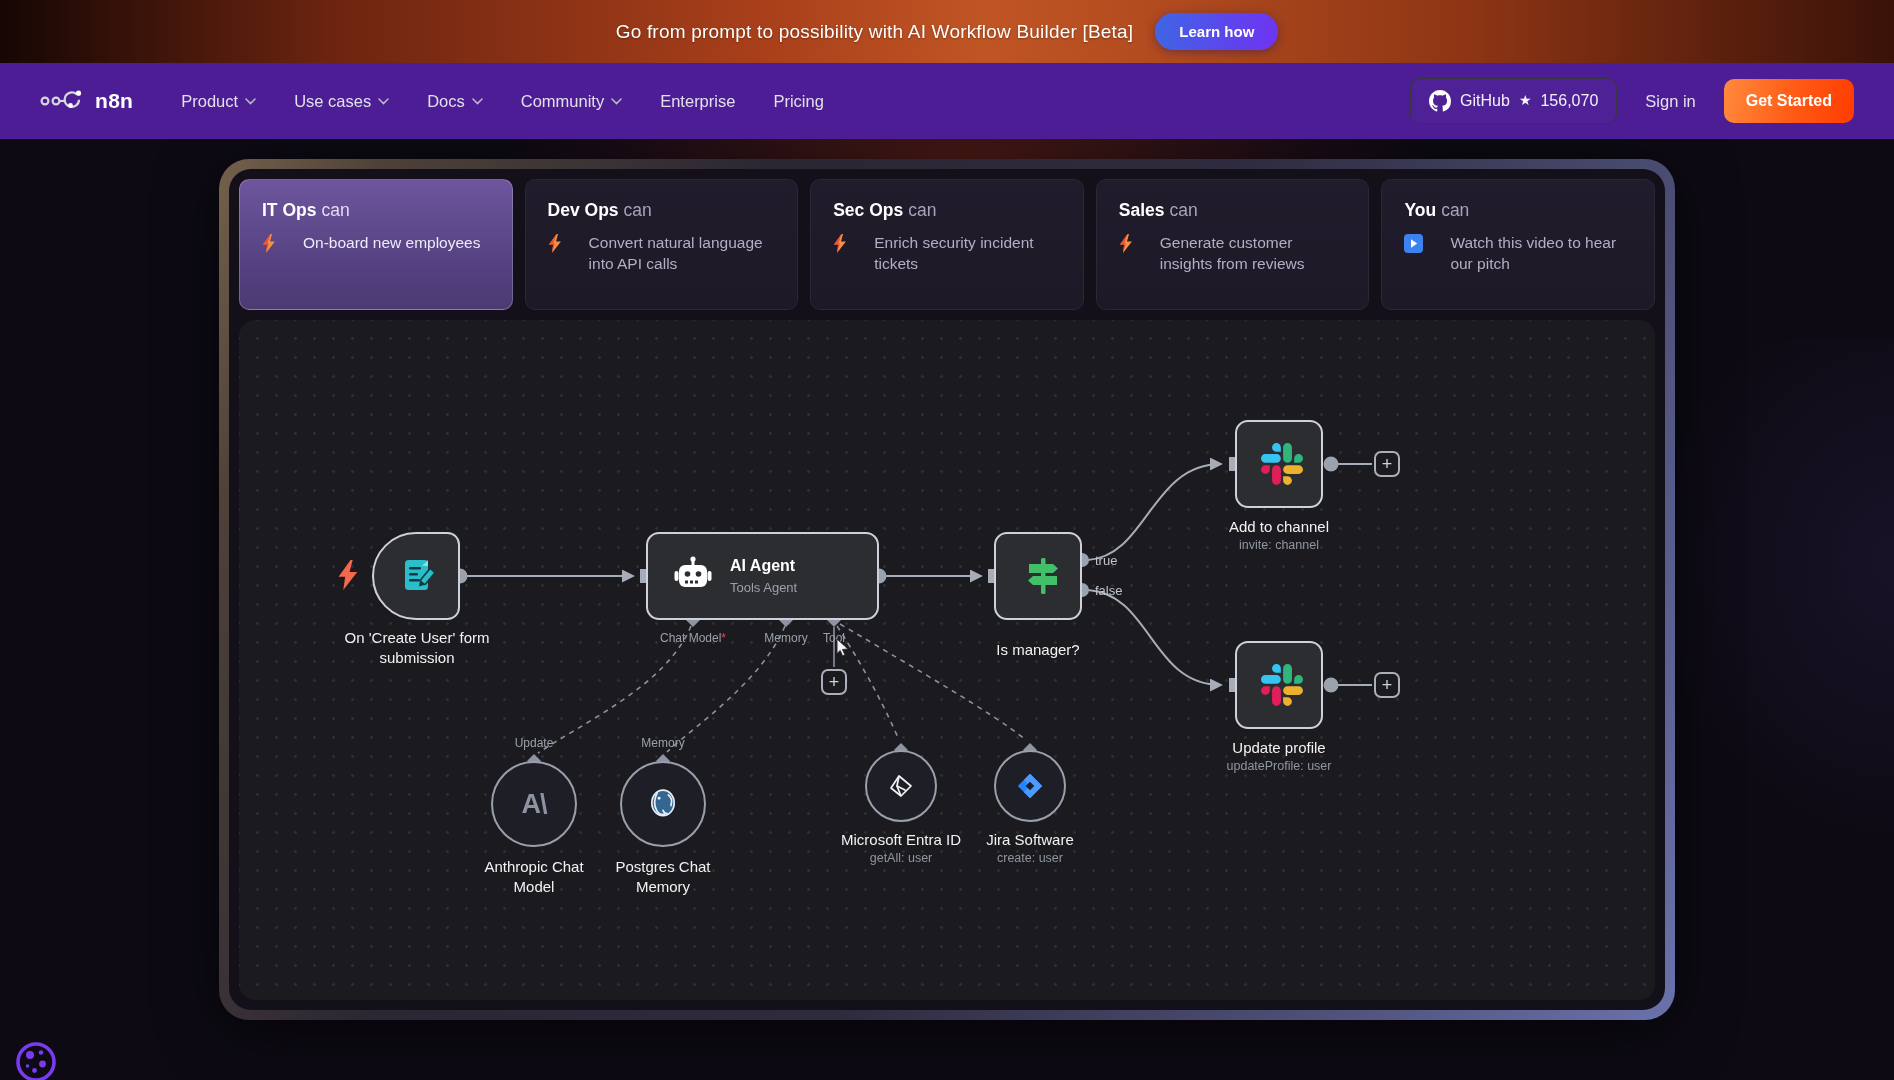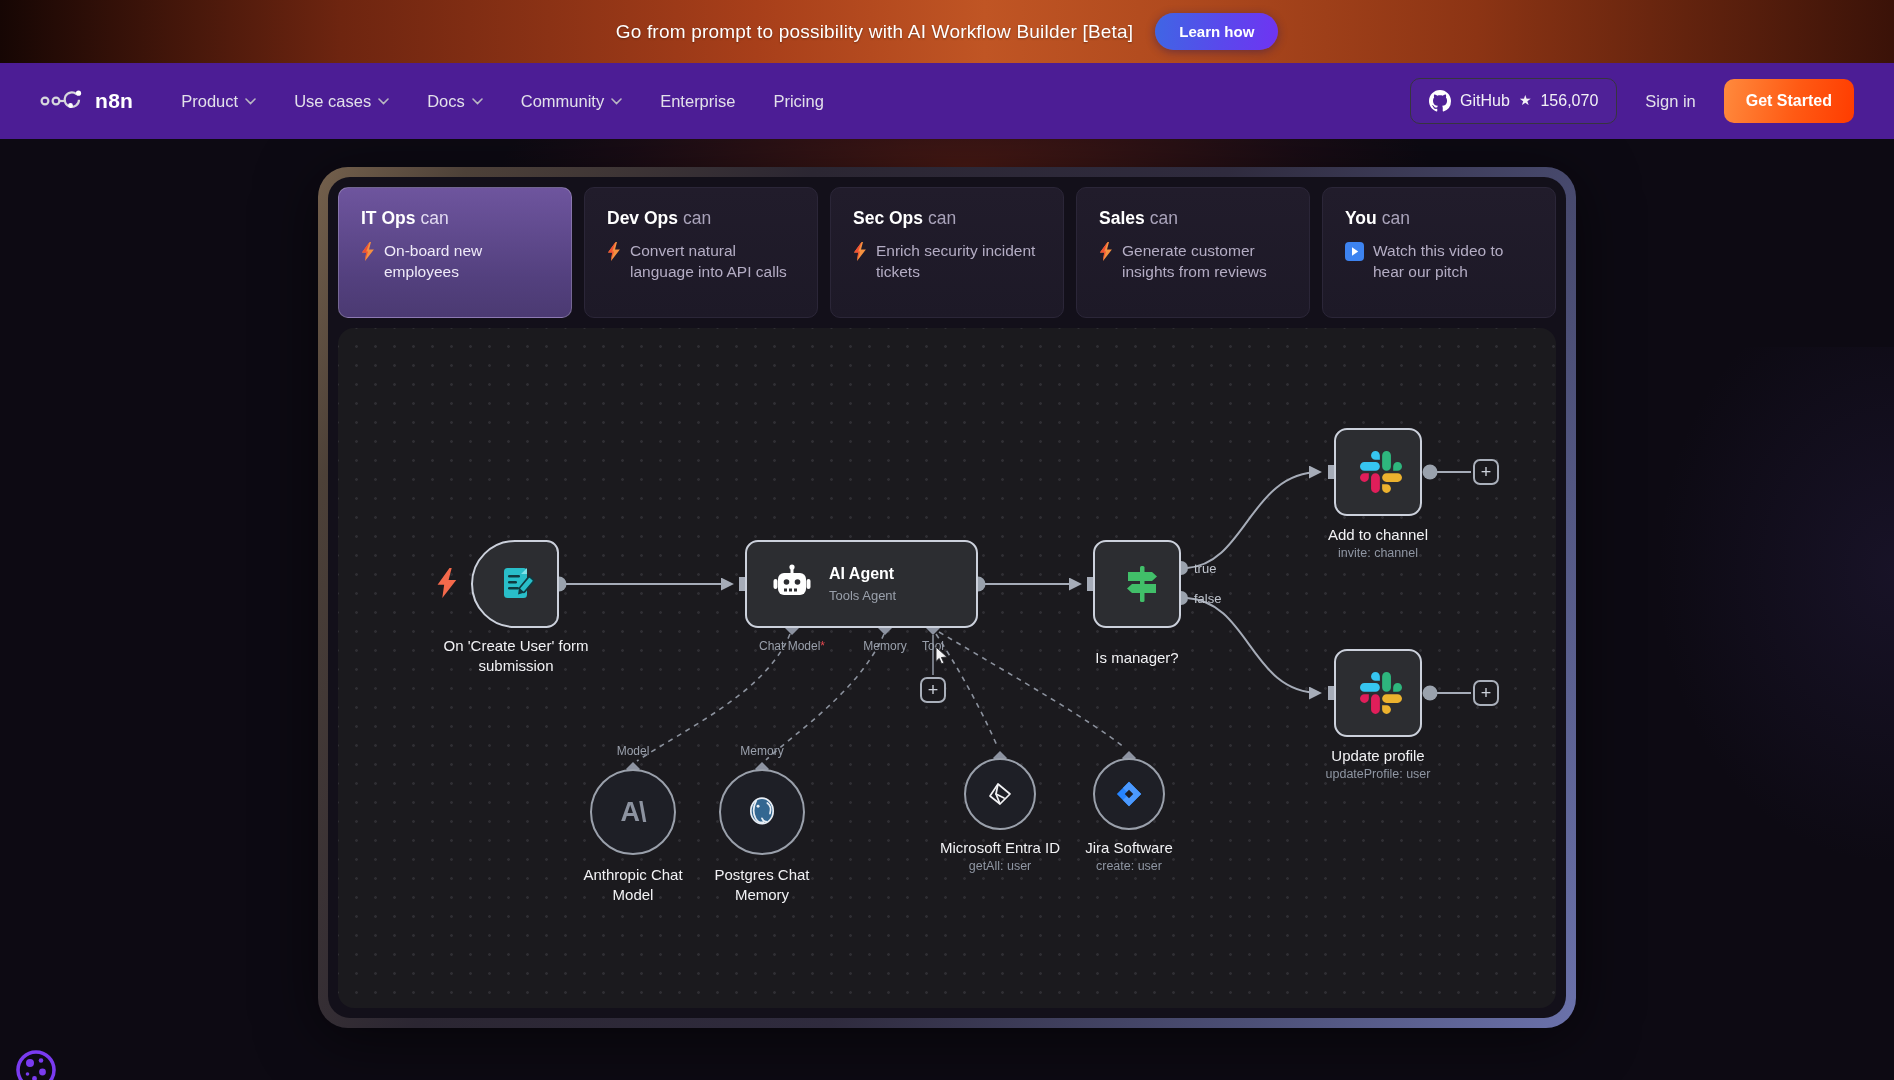--- a/index.html
+++ b/index.html
@@ -32,35 +32,35 @@
     background:linear-gradient(100deg,#ff8a3d 0%,#ff5a14 55%,#ff3c00 100%); }
 
   
   .hero { position:relative; height:941px; }
   .hero::before { content:""; position:absolute; left:0; right:0; top:-30px; height:220px;
     background:radial-gradient(620px 150px at 51% 30px, rgba(190,55,22,.35), rgba(120,30,40,.12) 55%, transparent 75%);
     pointer-events:none; }
   .hero::after { content:""; position:absolute; right:0; top:180px; width:420px; height:560px;
     background:radial-gradient(340px 420px at 100% 40%, rgba(90,70,160,.14), transparent 70%); pointer-events:none; }
 
-  .frame { position:relative; width:1258px; margin:28px auto 0; border-radius:30px; padding:10px;
+  .frame { position:relative; width:1456px; margin:20px auto 0; border-radius:30px; padding:10px;
     background:linear-gradient(115deg,#74604c 0%,#4d4138 9%,#2b2632 30%,#2f2b3e 55%,#4c4f76 80%,#6b72ab 100%);
     box-shadow:0 10px 60px rgba(0,0,0,.55); z-index:2; }
   .frame-inner { background:#13101a; border-radius:22px; padding:10px; }
 
   
   .cards { display:flex; gap:12px; margin-bottom:10px; }
   .card { flex:1; height:131px; border-radius:10px; padding:20px 22px; cursor:pointer;
     background:linear-gradient(180deg,#211c2b 0%,#1d1927 100%); border:1px solid #2b2638; }
   .card.active { background:linear-gradient(180deg,#6e559e 0%,#53407e 70%,#4b3a72 100%);
     border:1px solid rgba(255,255,255,.22); }
   .card-title { font-size:17.5px; color:#a9a3ba; margin-bottom:12px; }
   .card-title b { color:#fff; font-weight:700; margin-right:5px; }
   .card.active .card-title { color:#e3dcf2; }
-  .card-body { display:flex; gap:9px; font-size:15.5px; line-height:1.35; color:#b4adc4; }
+  .card-body { display:flex; gap:27px; font-size:15.5px; line-height:1.35; color:#b4adc4; }
   .card.active .card-body { color:#efeaf8; }
   .card-icon { flex:0 0 auto; margin-top:1px; }
 
   
   .canvas { position:relative; height:680px; border-radius:16px; overflow:hidden;
     background-color:#1b1a1e;
     background-image:radial-gradient(circle,#2f2e33 1.3px, transparent 1.5px);
     background-size:19px 19px; background-position:9px 9px; }
   .canvas svg.wires { position:absolute; left:0; top:0; }
 
@@ -346,21 +346,21 @@
             <path fill="#E01E5A" d="M25.8 77.6c0 7.1-5.8 12.9-12.9 12.9S0 84.7 0 77.6s5.8-12.9 12.9-12.9h12.9v12.9zm6.5 0c0-7.1 5.8-12.9 12.9-12.9s12.9 5.8 12.9 12.9v32.3c0 7.1-5.8 12.9-12.9 12.9s-12.9-5.8-12.9-12.9V77.6z"></path>
             <path fill="#36C5F0" d="M45.2 25.8c-7.1 0-12.9-5.8-12.9-12.9S38.1 0 45.2 0s12.9 5.8 12.9 12.9v12.9H45.2zm0 6.5c7.1 0 12.9 5.8 12.9 12.9s-5.8 12.9-12.9 12.9H12.9C5.8 58.1 0 52.3 0 45.2s5.8-12.9 12.9-12.9h32.3z"></path>
             <path fill="#2EB67D" d="M97 45.2c0-7.1 5.8-12.9 12.9-12.9s12.9 5.8 12.9 12.9-5.8 12.9-12.9 12.9H97V45.2zm-6.5 0c0 7.1-5.8 12.9-12.9 12.9s-12.9-5.8-12.9-12.9V12.9C64.7 5.8 70.5 0 77.6 0s12.9 5.8 12.9 12.9v32.3z"></path>
             <path fill="#ECB22E" d="M77.6 97c7.1 0 12.9 5.8 12.9 12.9s-5.8 12.9-12.9 12.9-12.9-5.8-12.9-12.9V97h12.9zm0-6.5c-7.1 0-12.9-5.8-12.9-12.9s5.8-12.9 12.9-12.9h32.3c7.1 0 12.9 5.8 12.9 12.9s-5.8 12.9-12.9 12.9H77.6z"></path>
           </svg>
         </div>
         <div class="nlabel" style="left:960px; top:418px; width:160px;">Update profile</div>
         <div class="nsub" style="left:960px; top:439px; width:160px;">updateProfile: user</div>
         <div class="plusbox" style="left:1135px; top:352px;">+</div>
 
-        <div class="portlabel" style="left:255px; top:416px; width:80px;">Model</div>
+        <div class="portlabel" style="left:255px; top:416px; width:80px;">Update</div>
         <div class="cnode" style="left:252px; top:441px; width:86px; height:86px;">
           <span class="anthropic-glyph">A\</span>
         </div>
         <div class="nlabel" style="left:225px; top:537px; width:140px;">Anthropic Chat Model</div>
 
         <div class="portlabel" style="left:384px; top:416px; width:80px;">Memory</div>
         <div class="cnode" style="left:381px; top:441px; width:86px; height:86px;">
           <svg width="34" height="34" viewBox="0 0 32 32">
             <ellipse cx="16" cy="15" rx="10.5" ry="12" fill="#336791" stroke="#e8eef5" stroke-width="1.6"></ellipse>
             <path d="M10.5 5.5 q-4.5 9 -.5 16.5 q2.8 5 7.5 3.5" fill="none" stroke="#e8eef5" stroke-width="1.6" stroke-linecap="round"></path>

